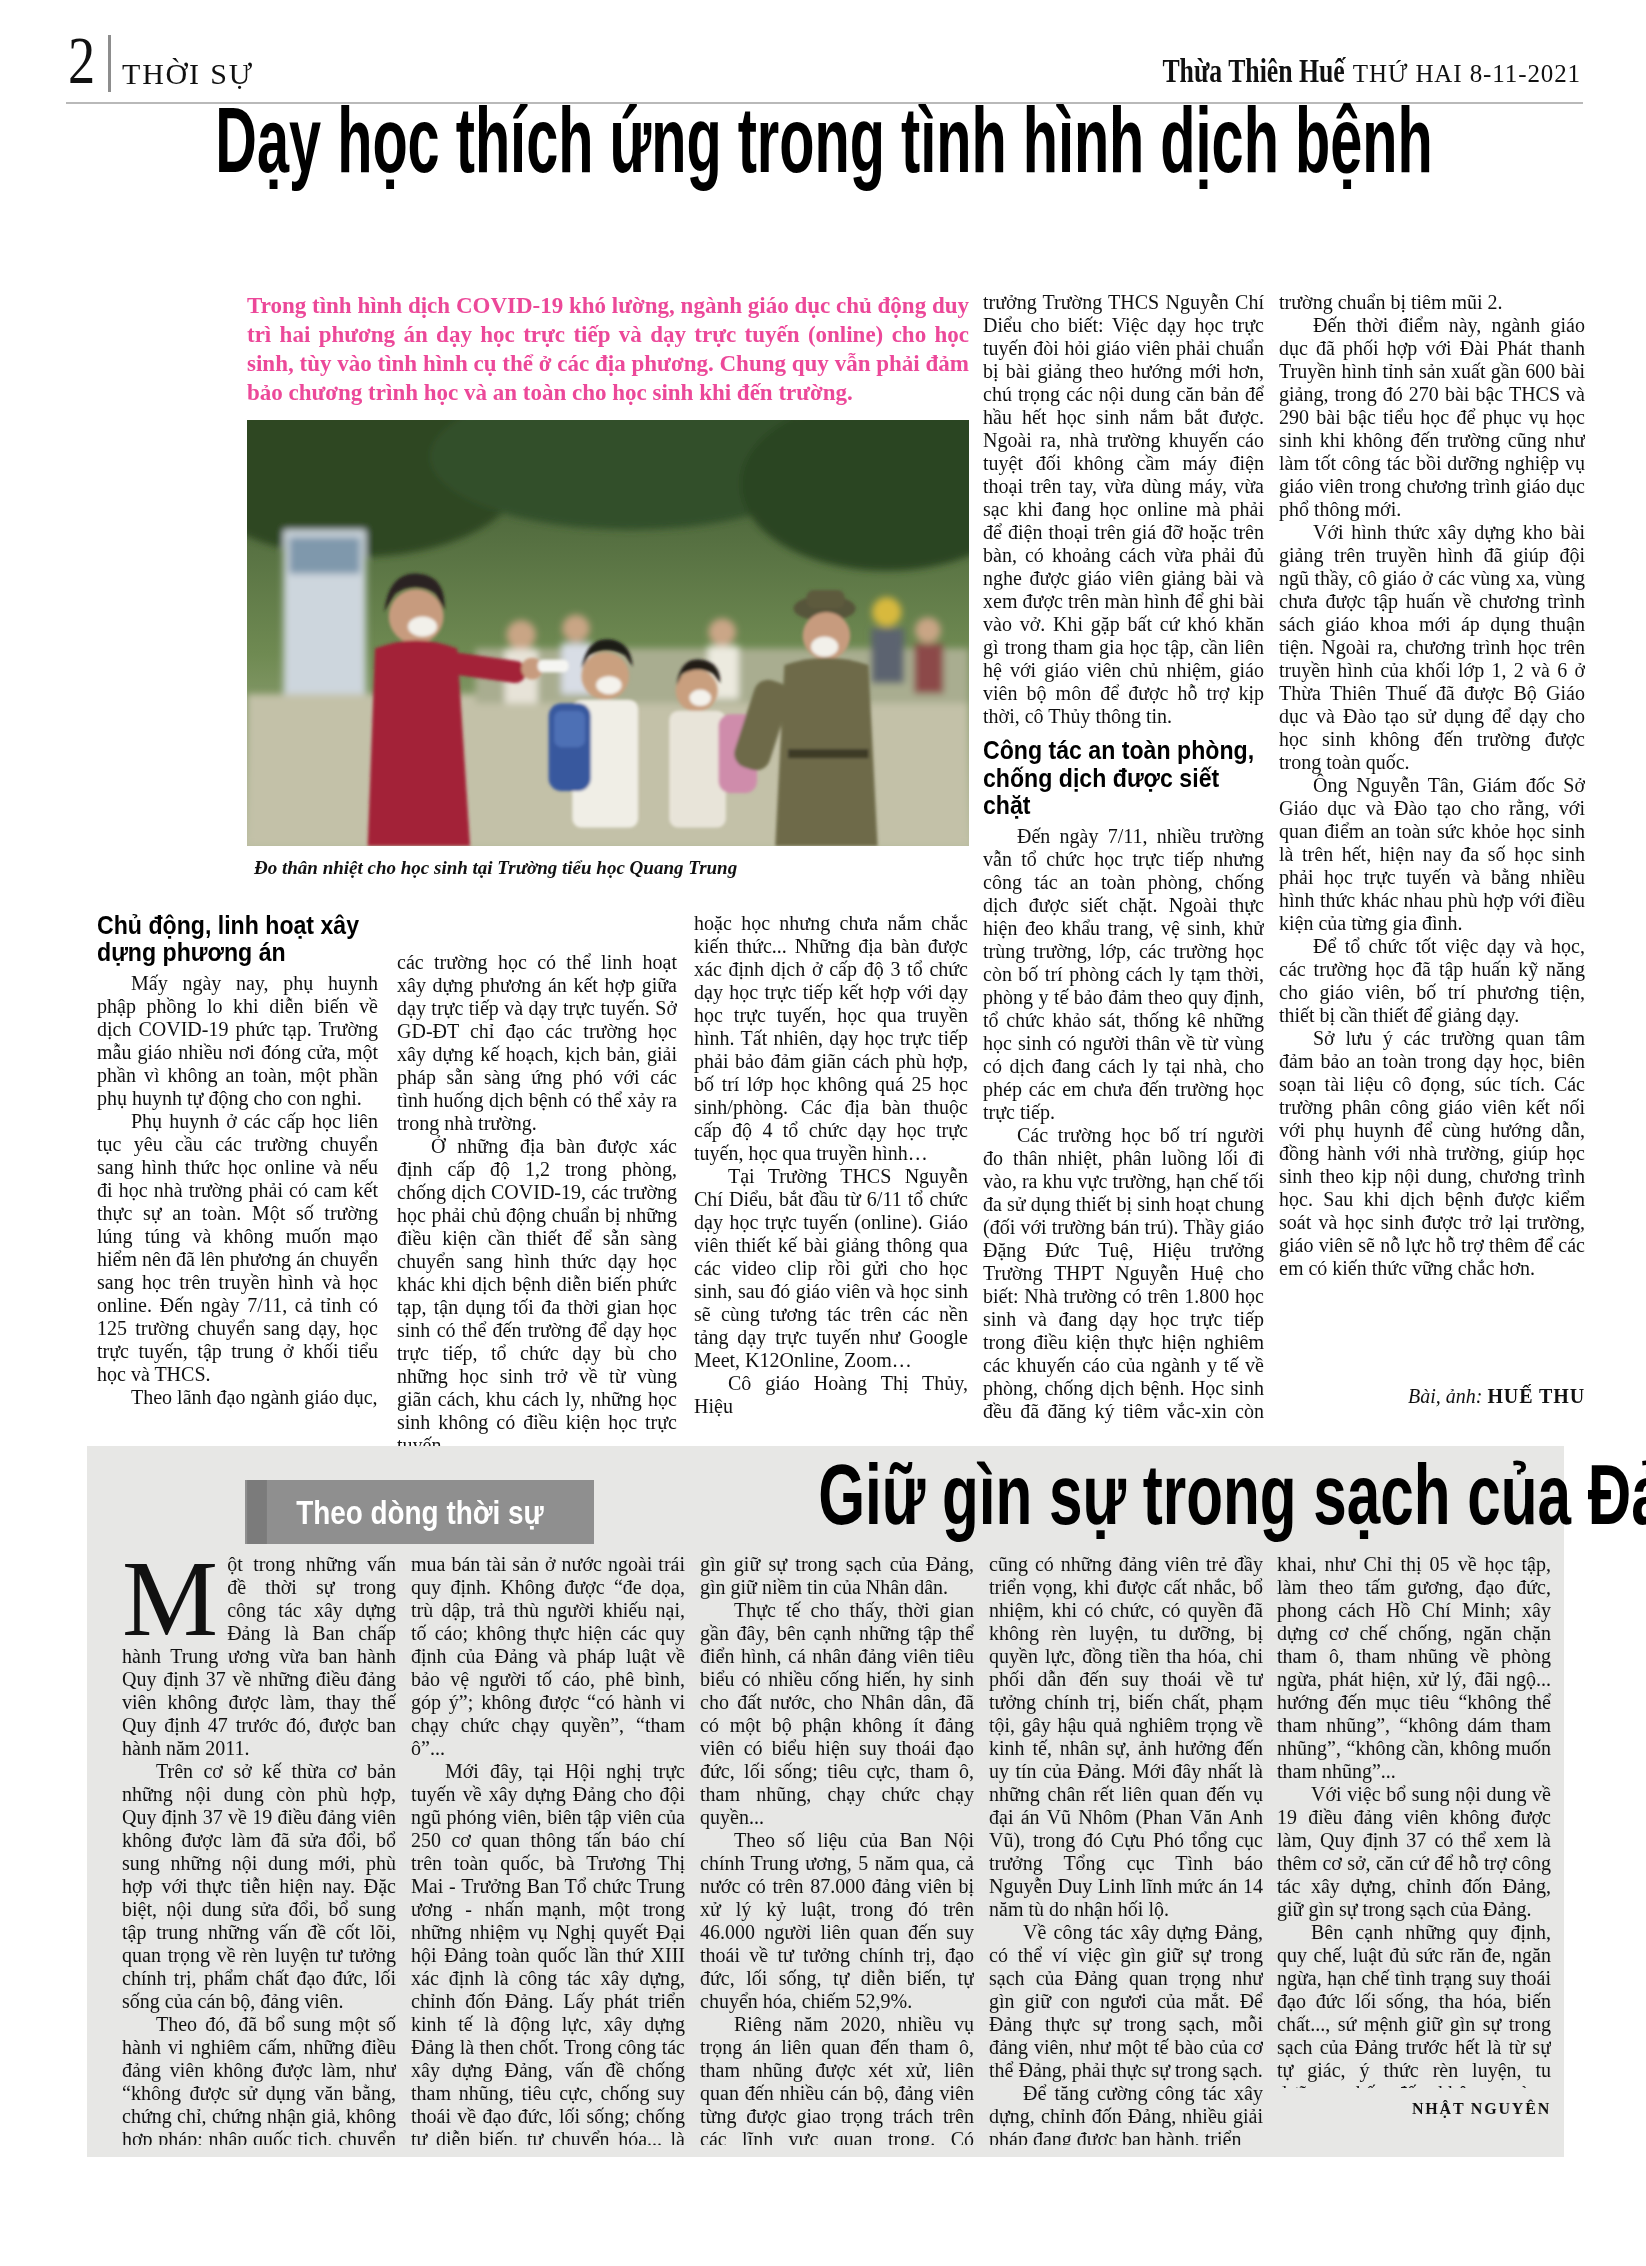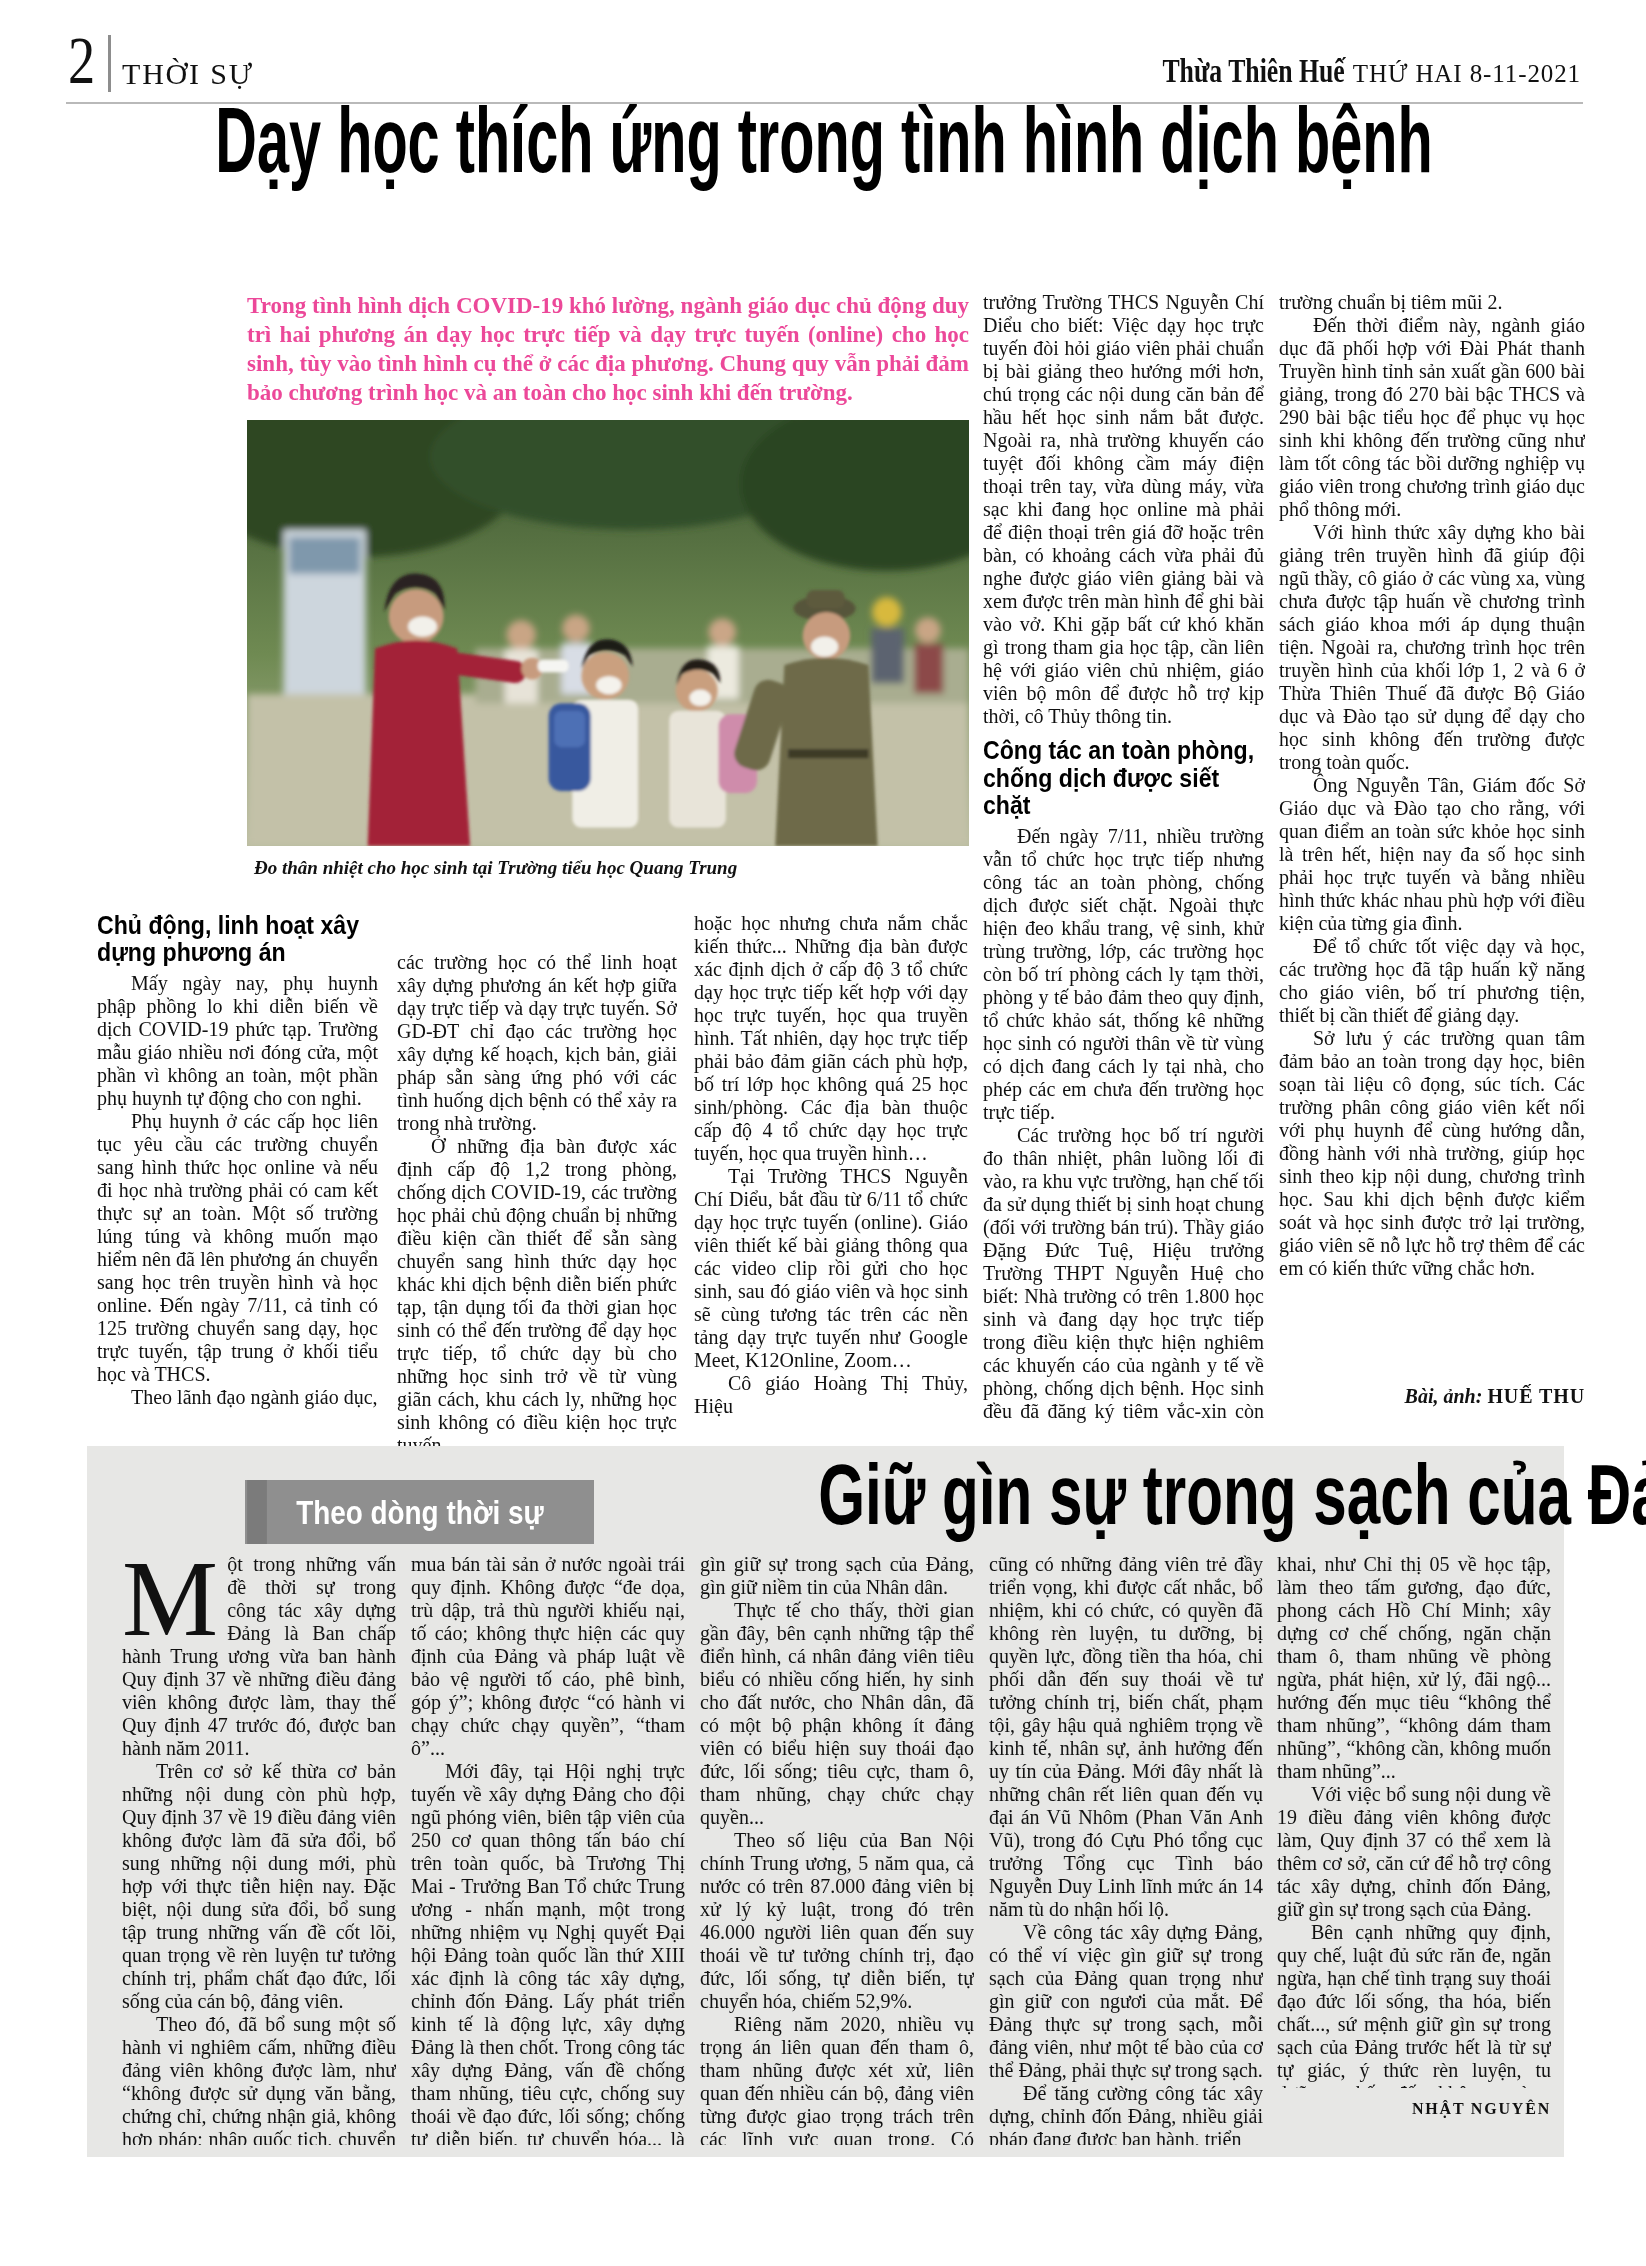--- a/index.html
+++ b/index.html
@@ -24,21 +24,21 @@
   .a1-photo{position:absolute;left:247px;top:420px;width:722px;height:426px;overflow:hidden;background:#7d925f;}
   .a1-caption{position:absolute;left:254px;top:855px;width:707px;font-weight:bold;font-style:italic;
               font-size:19px;line-height:25.6px;}
   .col{position:absolute;overflow:hidden;font-size:20px;line-height:23px;text-align:justify;}
   .para{margin:0;text-indent:1.7em;}
   .cont-first .para:first-child{text-indent:0;}
   .subhead{font-family:"Liberation Sans",sans-serif;font-weight:bold;font-size:25px;line-height:27.4px;
            width:108%;transform:scaleX(.925);transform-origin:0 0;margin:0 0 5.5px 0;color:#000;text-align:left;}
   .subhead.mid{margin-top:9.1px;}
   .a1-byline{position:absolute;left:1279px;top:1385px;width:306px;text-align:right;font-size:20px;}
-  .byline-label{font-style:italic;font-weight:bold;margin-left:12px;}
+  .byline-label{font-style:italic;font-weight:normal;margin-left:12px;}
   .byline-name{font-weight:bold;letter-spacing:0.9px;}
   
   #a1col1{left:97px; top:912px; width:281px;height:512px;}
   #a1col2{left:397px; top:912px; width:280px;height:512px;margin-top:39px;}
   #a1col3{left:694px; top:912px; width:274px;height:512px;}
   #a1col4{left:983px;top:291px; width:281px;height:1133px;}
   #a1col5{left:1279px;top:291px; width:306px;height:1089px;}
   
   .a2-box{position:absolute;left:87px;top:1446px;width:1477px;height:711px;background:#e7e7e5;}
   .a2-kicker{position:absolute;left:245px;top:1480px;width:349px;height:64px;background:#8f8f8f;

